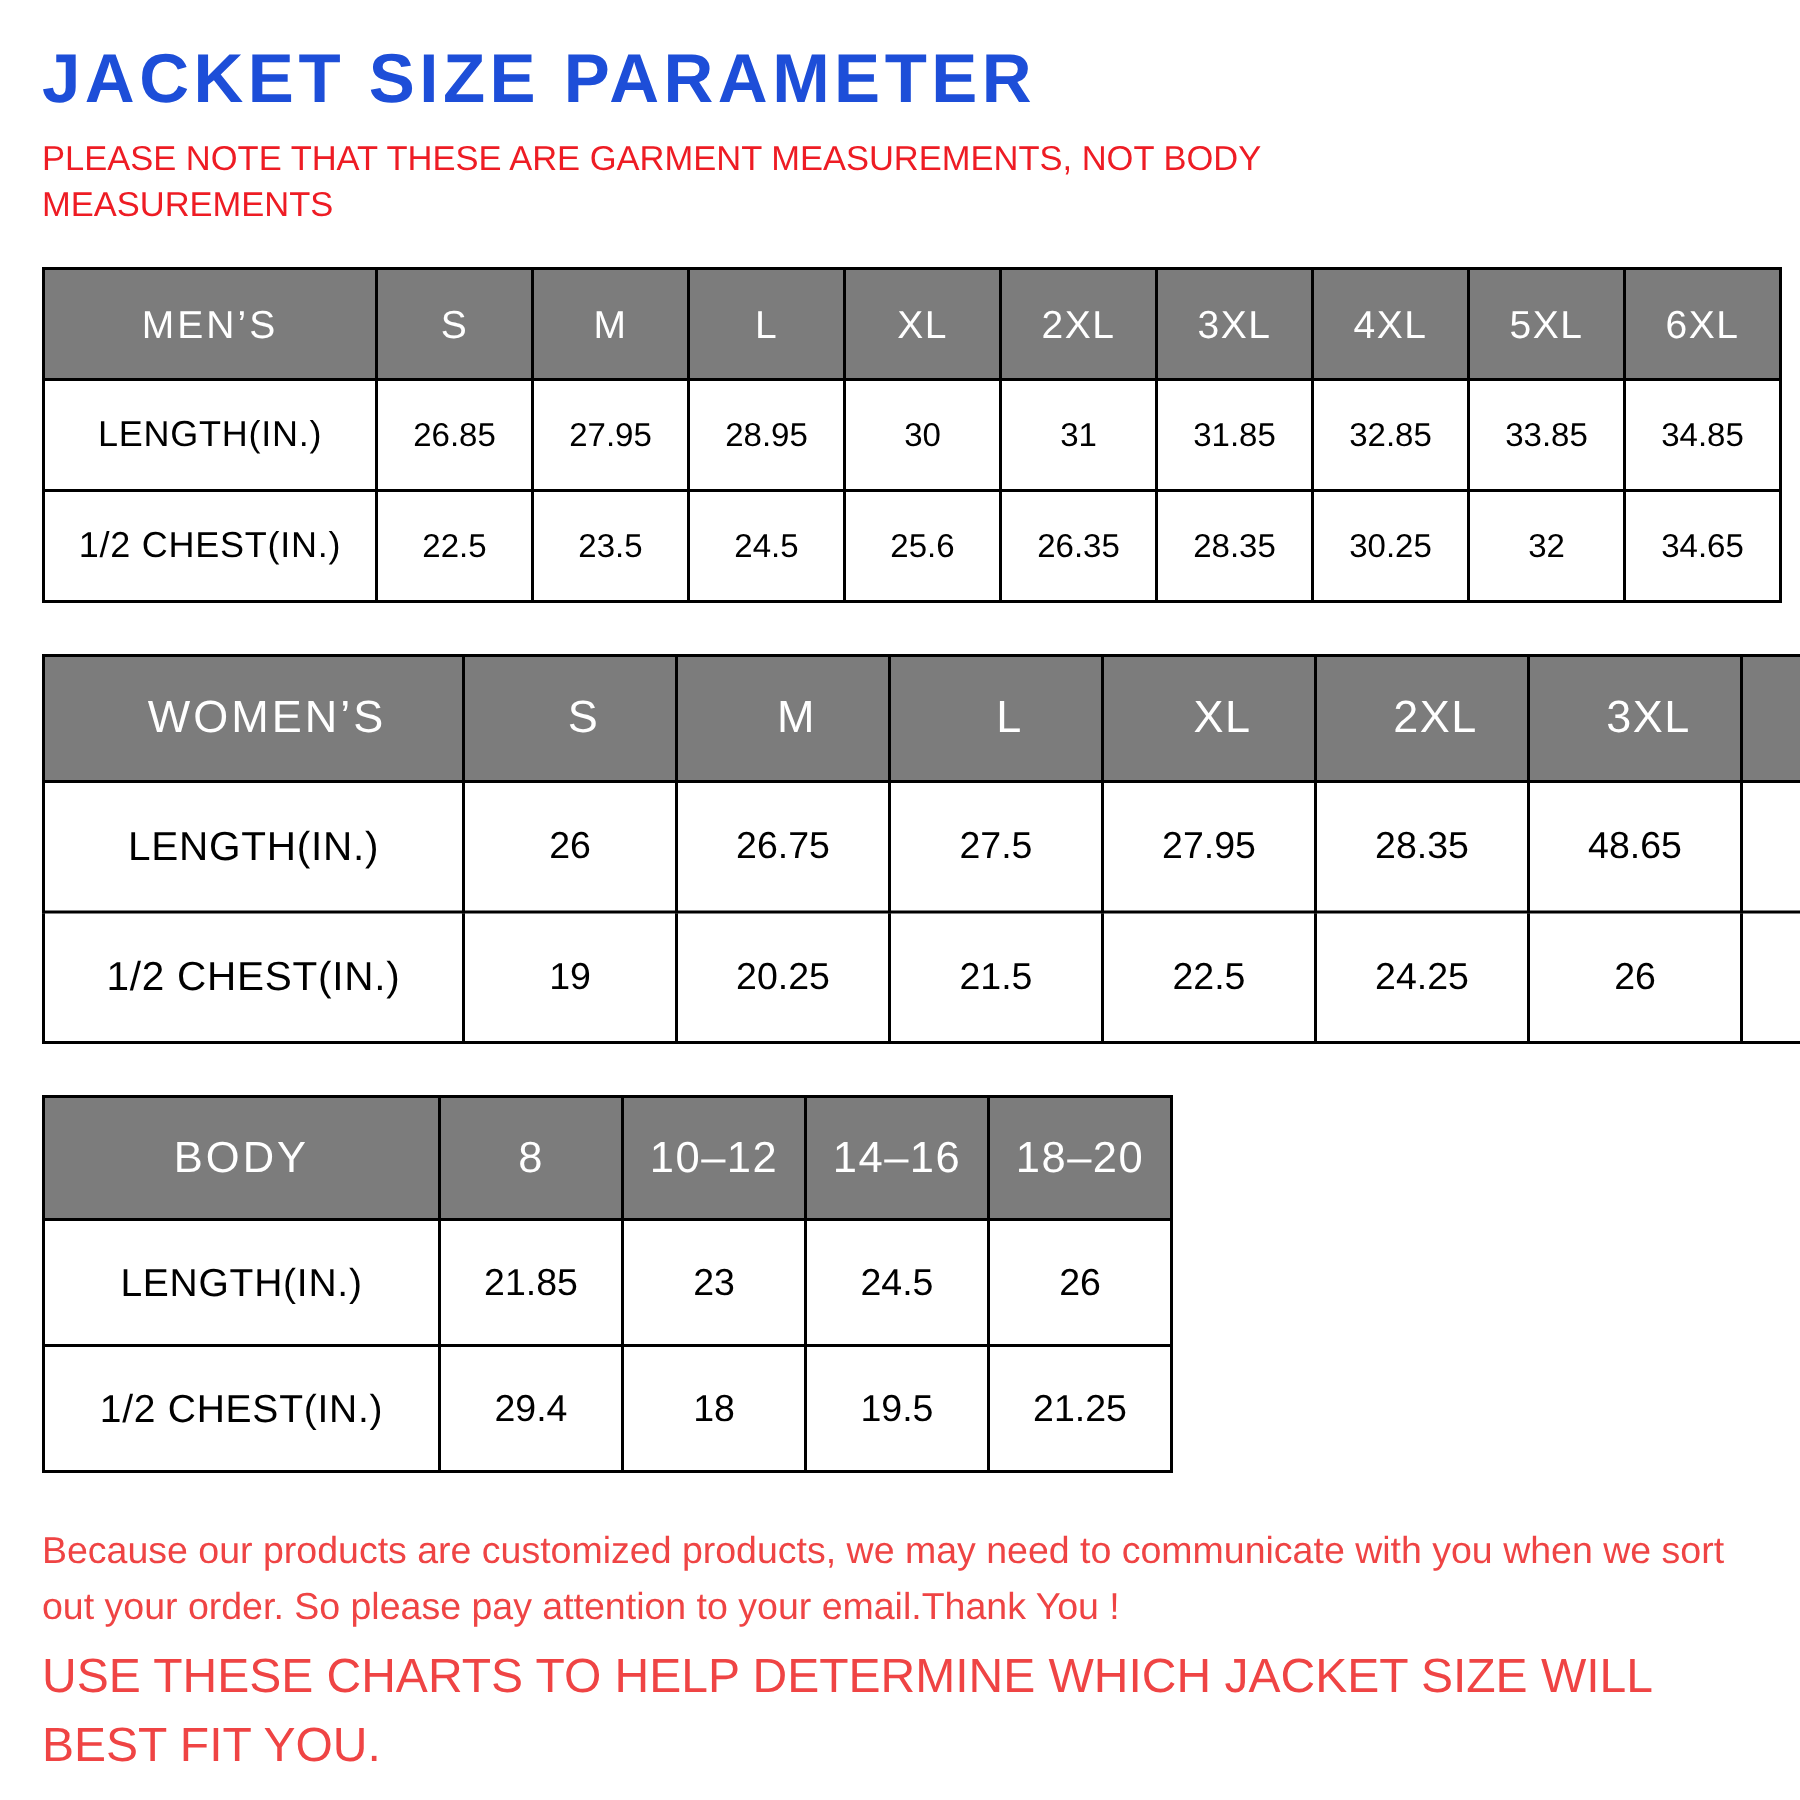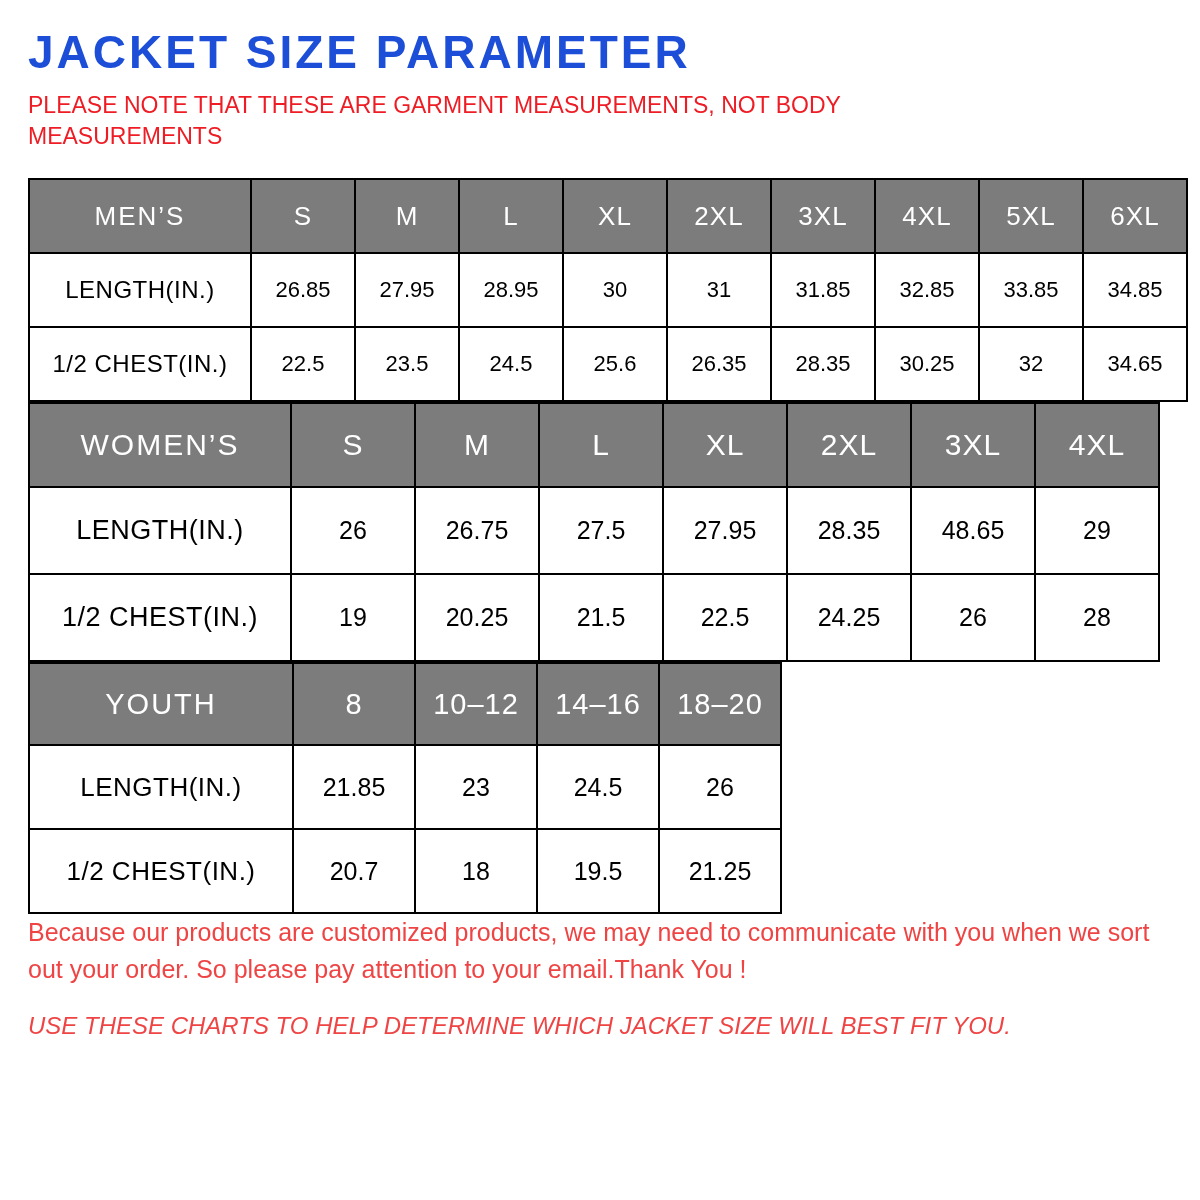--- a/index.html
+++ b/index.html
@@ -32,20 +32,21 @@
   .note-red {
     color: #ee1c24;
     font-size: 23px;
     line-height: 1.35;
     margin: 0 0 26px 0;
     max-width: 950px;
   }
   table.size-table {
     border-collapse: collapse;
     table-layout: fixed;
+    margin-bottom: 34px;
     border: 2px solid #000;
   }
   table.size-table td {
     border: 2px solid #000;
     text-align: center;
     vertical-align: middle;
     font-size: 22px;
     color: #000;
     padding: 0;
   }
@@ -65,21 +66,21 @@
   }
   
   #men-table { width: 1144px; }
   #men-table tr.head td { height: 72px; }
   #men-table tr td { height: 72px; }
   #men-table .first { width: 220px; }
   #men-table .c { width: 102px; }
 
   
   #women-table { width: 1120px; }
-  #women-table tr.head td { height: 82px; }
+  #women-table tr.head td { height: 82px; padding-left: 18px; }
   #women-table tr td { height: 85px; }
   #women-table .first { width: 260px; }
   #women-table .c { width: 122px; }
   #women-table tr.head td { font-size: 30px; }
   #women-table td.first { font-size: 27px; }
   #women-table td { font-size: 25px; }
 
   
   #youth-table { width: 748px; }
   #youth-table tr.head td { height: 80px; }
@@ -91,23 +92,22 @@
   #youth-table td { font-size: 25px; }
 
   .footer-red {
     color: #ef4444;
     font-size: 25px;
     line-height: 1.45;
     margin: 0;
     max-width: 1130px;
   }
   .footer-red.second {
-    margin-top: 22px;
-    font-size: 24px;
-    font-style: italic;
+    margin-top: 5px;
+    font-size: 32px;
   }
 </style>
 </head>
 <body>
 
 <div class="page">
 
   <h1 class="title">JACKET SIZE PARAMETER</h1>
 
   <p class="note-red">PLEASE NOTE THAT THESE ARE GARMENT MEASUREMENTS, NOT BODY MEASUREMENTS</p>
@@ -184,36 +184,36 @@
       <td class="c">24.25</td>
       <td class="c">26</td>
       <td class="c">28</td>
     </tr>
   </tbody>
     </table>
 
   <table class="size-table" id="youth-table">
     <tbody>
         <tr class="head">
-      <td class="first">YOUTH</td>
+      <td class="first">BODY</td>
       <td class="c">8</td>
       <td class="c">10–12</td>
       <td class="c">14–16</td>
       <td class="c">18–20</td>
     </tr>
     <tr>
       <td class="first">LENGTH(IN.)</td>
       <td class="c">21.85</td>
       <td class="c">23</td>
       <td class="c">24.5</td>
       <td class="c">26</td>
     </tr>
     <tr>
       <td class="first">1/2 CHEST(IN.)</td>
-      <td class="c">20.7</td>
+      <td class="c">29.4</td>
       <td class="c">18</td>
       <td class="c">19.5</td>
       <td class="c">21.25</td>
     </tr>
   </tbody>
     </table>
 
   <p class="footer-red">Because our products are customized products, we may need to communicate with you when we sort out your order. So please pay attention to your email.Thank You !</p>
   <p class="footer-red second">USE THESE CHARTS TO HELP DETERMINE WHICH JACKET SIZE WILL BEST FIT YOU.</p>
 

